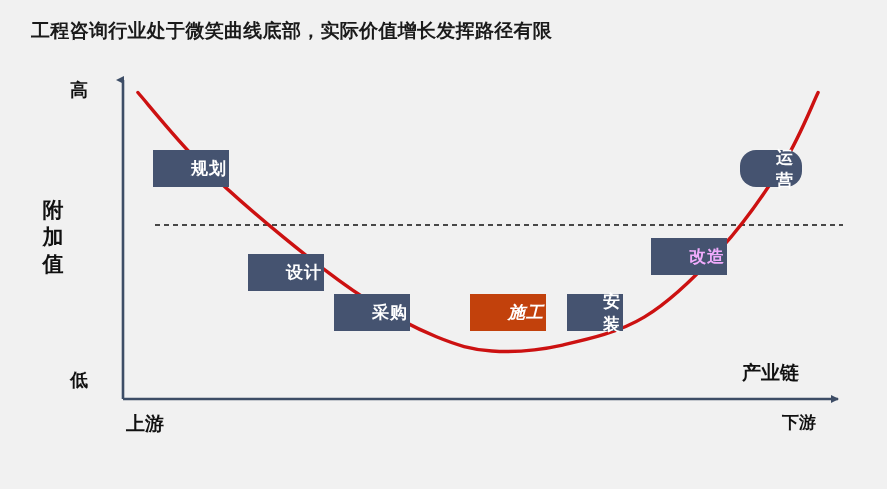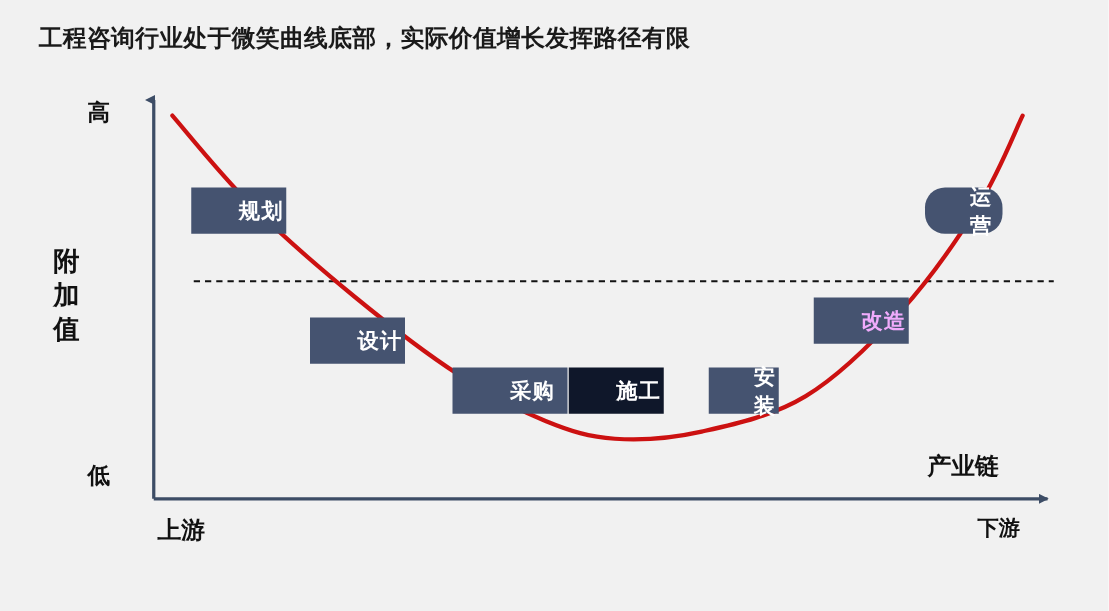--- a/index.html
+++ b/index.html
@@ -148,24 +148,24 @@
   <div id="label-upstream">上游</div>
   <div id="label-downstream">下游</div>
 
   <div id="stage-boxes">
       <div class="stage-box" style="left: 153px; top: 150px; width: 76px; background: rgb(69, 83, 112); color: rgb(255, 255, 255);">
         <span>规划</span>
       </div>
       <div class="stage-box" style="left: 248px; top: 238px; width: 76px; background: rgb(69, 83, 112); color: rgb(255, 255, 255); margin-top: 16px;">
         <span>设计</span>
       </div>
-      <div class="stage-box" style="left: 362px; top: 294px; width: 92px; background: rgb(69, 83, 112); color: rgb(255, 255, 255);">
+      <div class="stage-box" style="left: 334px; top: 294px; width: 76px; background: rgb(69, 83, 112); color: rgb(255, 255, 255);">
         <span>采购</span>
       </div>
-      <div class="stage-box" style="left: 455px; top: 294px; width: 76px; background: #0f172a; color: rgb(255, 255, 255);">
+      <div class="stage-box" style="left: 470px; top: 294px; width: 76px; background: #c2410c; color: rgb(255, 255, 255); font-style: italic;">
         <span>施工</span>
       </div>
       <div class="stage-box" style="left: 567px; top: 294px; width: 56px; background: rgb(69, 83, 112); color: rgb(255, 255, 255);">
         <span>安装</span>
       </div>
       <div class="stage-box" style="left: 651px; top: 238px; width: 76px; background: rgb(69, 83, 112); color: #f0abfc;">
         <span>改造</span>
       </div>
       <div class="stage-box" style="left: 740px; top: 150px; width: 62px; background: rgb(69, 83, 112); color: rgb(255, 255, 255); border-radius: 16px;">
         <span>运营</span>

